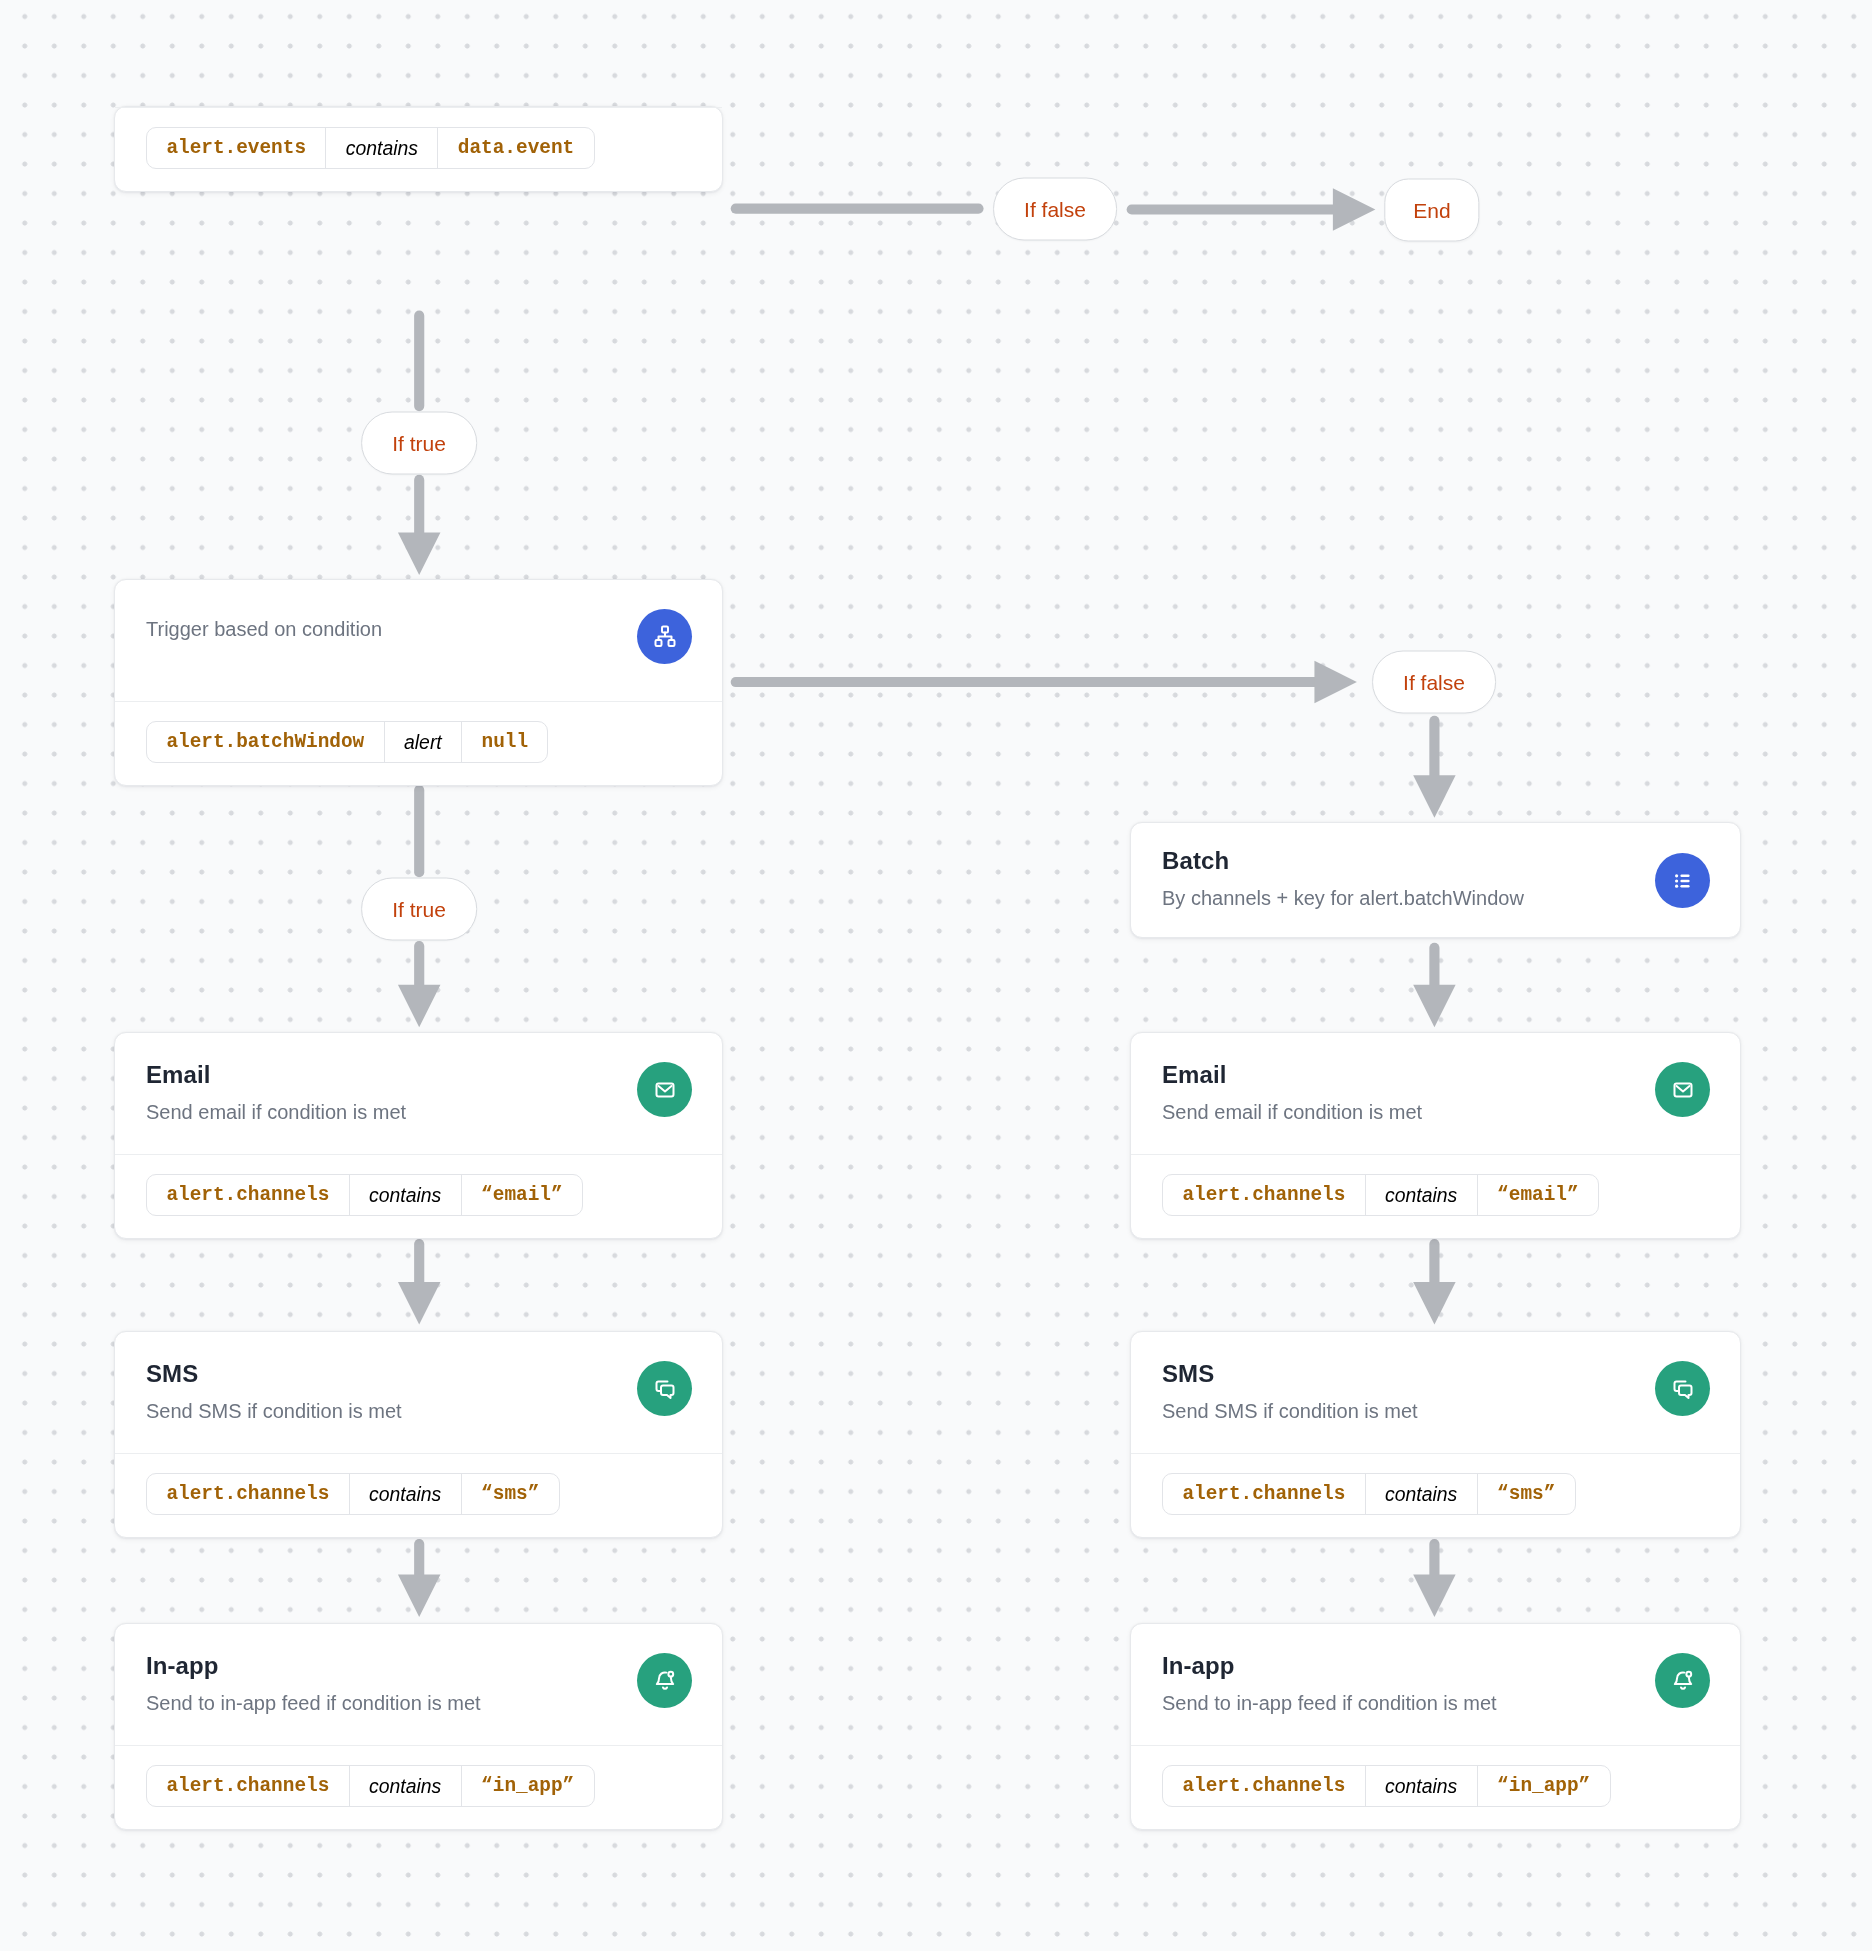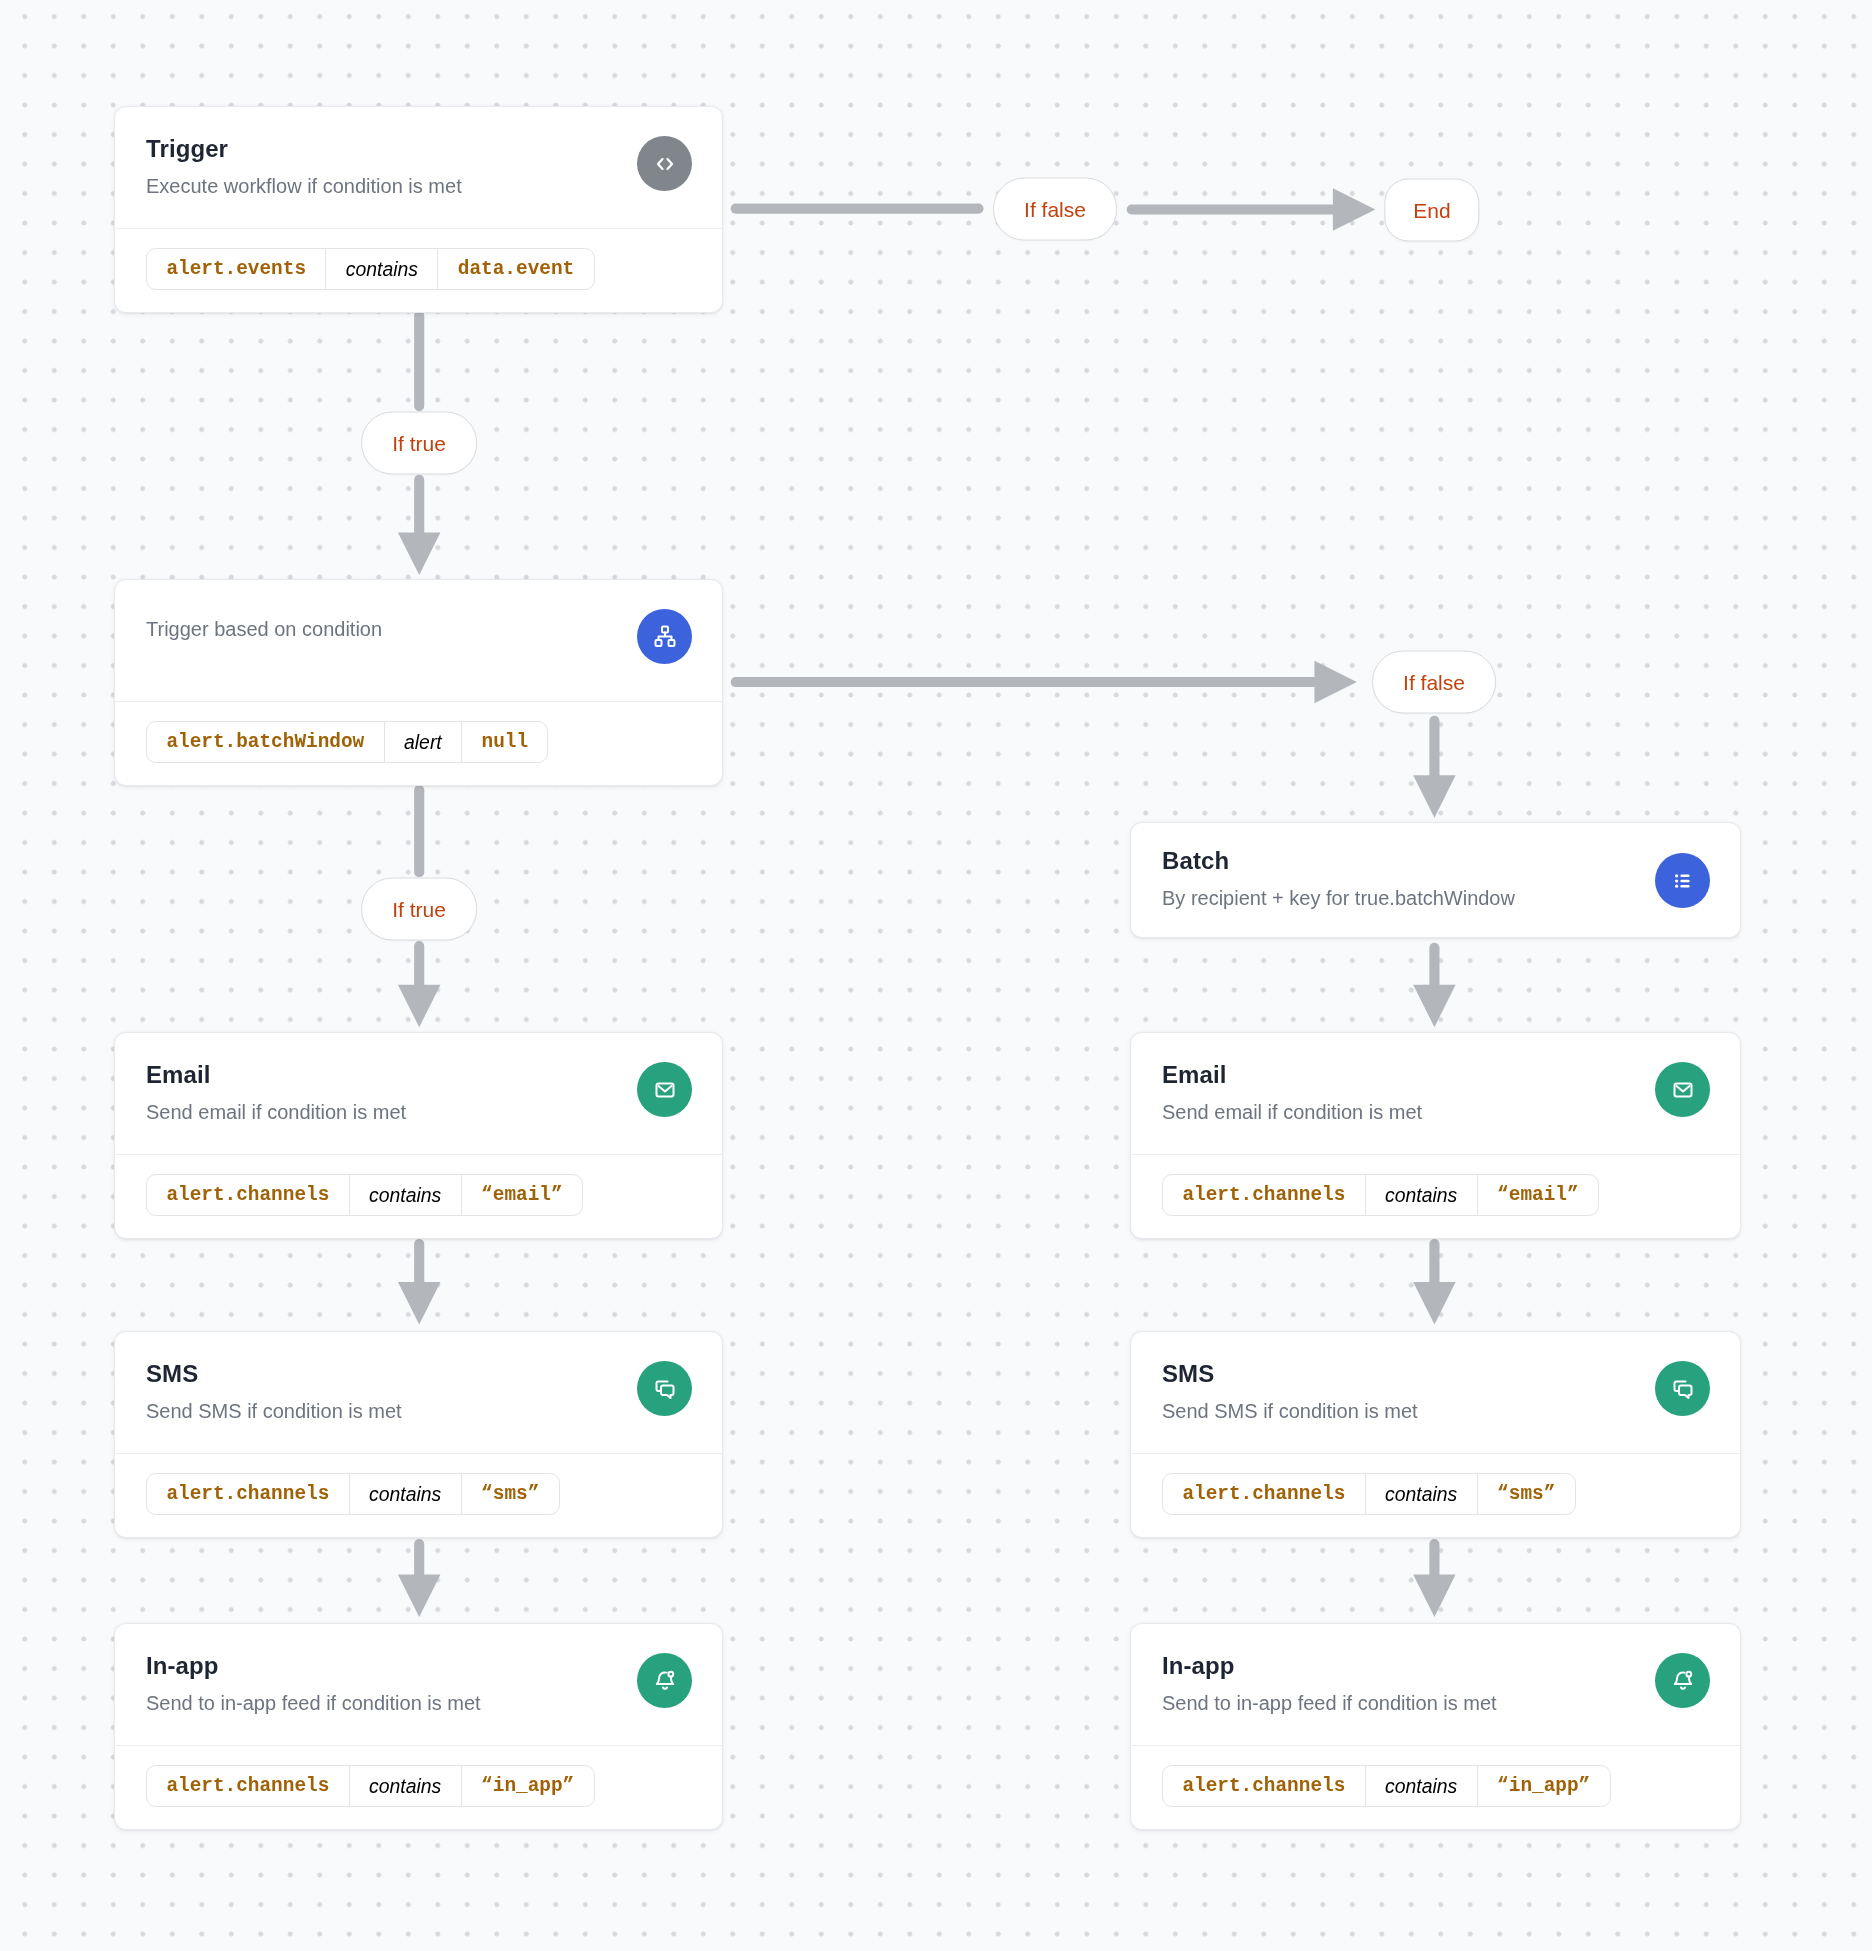--- a/index.html
+++ b/index.html
@@ -82,30 +82,20 @@
     <polygon class="wire-head" points="431,1706 477,1706 454,1752"></polygon>
     <line class="wire" x1="1554" y1="1027" x2="1554" y2="1068"></line>
     <polygon class="wire-head" points="1531,1067 1577,1067 1554,1113"></polygon>
     <line class="wire" x1="1554" y1="1348" x2="1554" y2="1390"></line>
     <polygon class="wire-head" points="1531,1389 1577,1389 1554,1435"></polygon>
     <line class="wire" x1="1554" y1="1673" x2="1554" y2="1707"></line>
     <polygon class="wire-head" points="1531,1706 1577,1706 1554,1752"></polygon>
   </svg>
 
   <section class="node" style="left:114px; top:106px;">
-    <div class="node-header">
-      <h2 class="node-title">Trigger</h2>
-      <p class="node-subtitle">Execute workflow if condition is met</p>
-      <span class="node-icon icon-gray">
-        <svg class="icon-svg" width="28" height="28" viewBox="0 0 28 28" fill="none" stroke="#ffffff" stroke-width="2.2" stroke-linecap="round" stroke-linejoin="round">
-          <polyline points="11.5,9 7,14 11.5,19"></polyline>
-            <polyline points="16.5,9 21,14 16.5,19"></polyline>
-        </svg>
-      </span>
-    </div>
     <div class="node-divider"></div>
     <div class="node-footer">
       <div class="condition-chip">
         <span class="cond-cell cond-field">alert.events</span>
         <span class="cond-cell cond-op">contains</span>
         <span class="cond-cell cond-value">data.event</span>
       </div>
     </div>
   </section>
 
@@ -127,21 +117,21 @@
         <span class="cond-cell cond-field">alert.batchWindow</span>
         <span class="cond-cell cond-op">alert</span>
         <span class="cond-cell cond-value">null</span>
       </div>
     </div>
   </section>
 
   <section class="node node-compact" style="left:1130px; top:822px; width:611px;">
     <div class="node-header">
       <h2 class="node-title">Batch</h2>
-      <p class="node-subtitle">By recipient + key for true.batchWindow</p>
+      <p class="node-subtitle">By channels + key for alert.batchWindow</p>
       <span class="node-icon icon-blue">
         <svg class="icon-svg" width="28" height="28" viewBox="0 0 28 28" fill="#ffffff">
           <circle cx="7.6" cy="8.8" r="1.6"></circle>
             <rect x="11.4" y="7.6" width="9.2" height="2.4" rx="1.2"></rect>
           <circle cx="7.6" cy="14" r="1.6"></circle>
             <rect x="11.4" y="12.8" width="9.2" height="2.4" rx="1.2"></rect>
           <circle cx="7.6" cy="19.2" r="1.6"></circle>
             <rect x="11.4" y="18" width="9.2" height="2.4" rx="1.2"></rect>
         </svg>
       </span>

